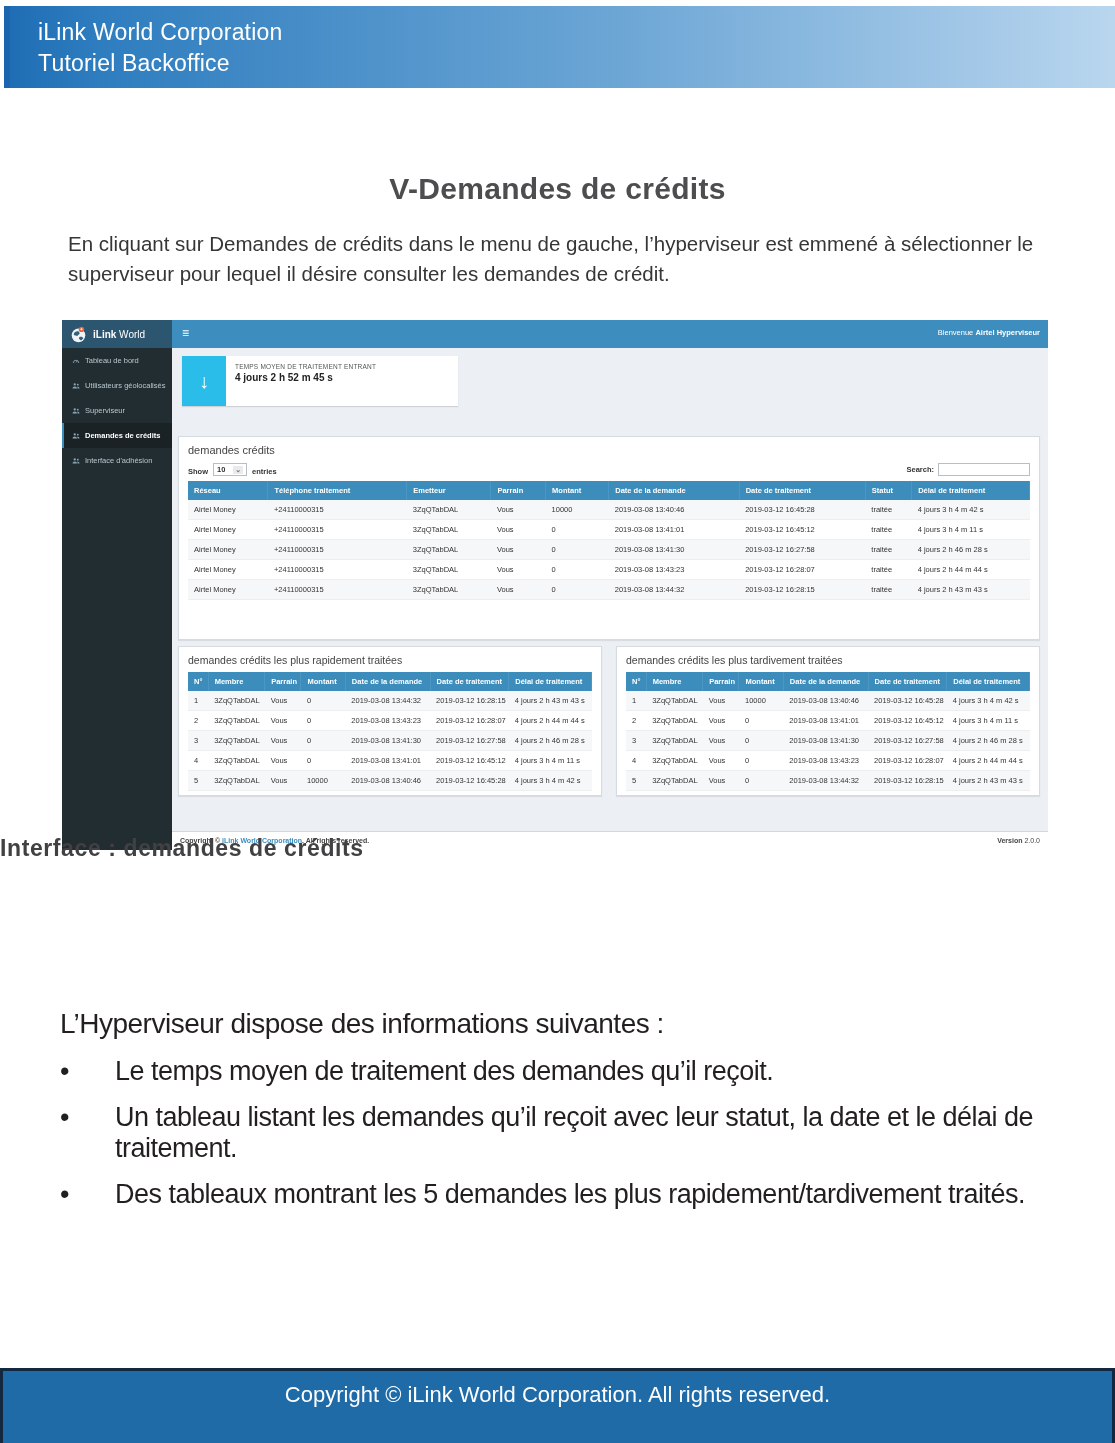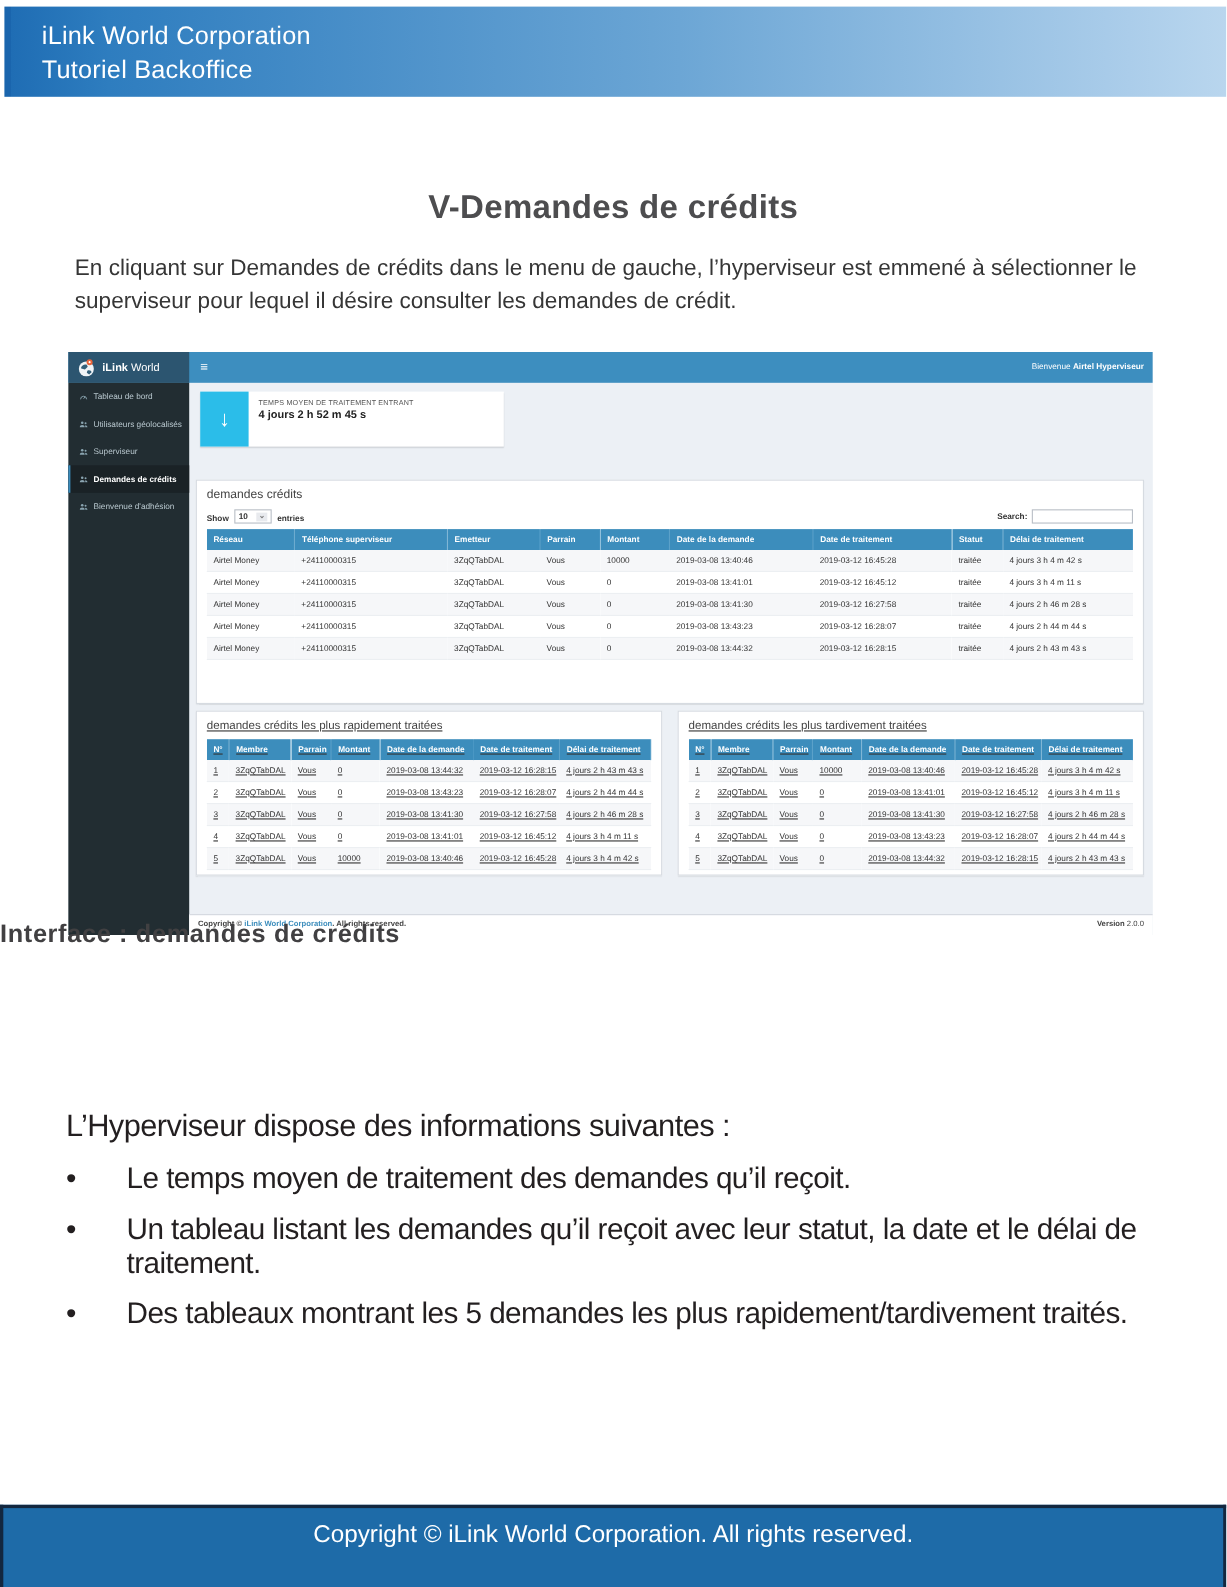--- a/index.html
+++ b/index.html
@@ -74,21 +74,21 @@
   .tfoot-row{display:flex;align-items:center;padding:7px 9px;}
   .showing{flex:1;font-size:7.5px;font-weight:bold;color:#333;}
   .pager{display:flex;}
   .pager .pg{border:1px solid #c9ced4;padding:3px 7px;font-size:7.5px;color:#337ab7;
     background:#fff;cursor:pointer;}
   .pager .pg.active{background:#337ab7;color:#fff;border-color:#337ab7;}
   .pager .pg:first-child{border-radius:2px 0 0 2px;}
   .pager .pg:last-child{border-radius:0 2px 2px 0;}
   .tfoot-spacer{flex:1;}
 
-  .panel-small{position:absolute;top:298px;height:150px;text-decoration:underline;}
+  .panel-small{position:absolute;top:298px;height:150px;}
   .panel-fast{left:6px;width:424px;}
   .panel-slow{left:444px;width:424px;}
   .panel-small .panel-title{font-size:10.5px;padding:7px 9px 6px;}
   .small-cols col:nth-child(1){width:5%}.small-cols col:nth-child(2){width:14%}
   .small-cols col:nth-child(3){width:9%}.small-cols col:nth-child(4){width:11%}
   .small-cols col:nth-child(5){width:21%}.small-cols col:nth-child(6){width:19.5%}
   .small-cols col:nth-child(7){width:20.5%}
 
   .shot-footer{position:absolute;left:0;right:0;bottom:0;height:18px;background:#fff;
     border-top:1px solid #d2d6de;font-size:7px;color:#444;}
@@ -173,21 +173,21 @@
       </div>
       <div class="side-item">
         <span class="icn">
             <svg width="8" height="8" viewBox="0 0 16 16" fill="currentColor">
               <circle cx="5.5" cy="4.8" r="2.3"></circle>
               <path d="M1 13c0-2.6 2-4.1 4.5-4.1S10 10.4 10 13z"></path>
               <circle cx="11.6" cy="5.4" r="1.8"></circle>
               <path d="M10.6 9.2c2.4.1 4.4 1.5 4.4 3.8h-3.9z"></path>
             </svg>
           </span>
-        <span>Bienvenue d'adhésion</span>
+        <span>Interface d'adhésion</span>
       </div>
     </div>
 
     <div class="content">
 
       <div class="statbox">
         <div class="staticon">↓</div>
         <div class="statmeta">
           <div class="statlabel">TEMPS MOYEN DE TRAITEMENT ENTRANT</div>
           <div class="statvalue">4 jours 2 h 52 m 45 s</div>
@@ -216,21 +216,21 @@
               <col>
               <col>
               <col>
               <col>
               <col>
               <col>
             </colgroup>
           <thead>
               <tr>
                 <th>Réseau</th>
-                <th>Téléphone superviseur</th>
+                <th>Téléphone traitement</th>
                 <th>Emetteur</th>
                 <th>Parrain</th>
                 <th>Montant</th>
                 <th>Date de la demande</th>
                 <th>Date de traitement</th>
                 <th>Statut</th>
                 <th>Délai de traitement</th>
               </tr>
             </thead>
           <tbody>

